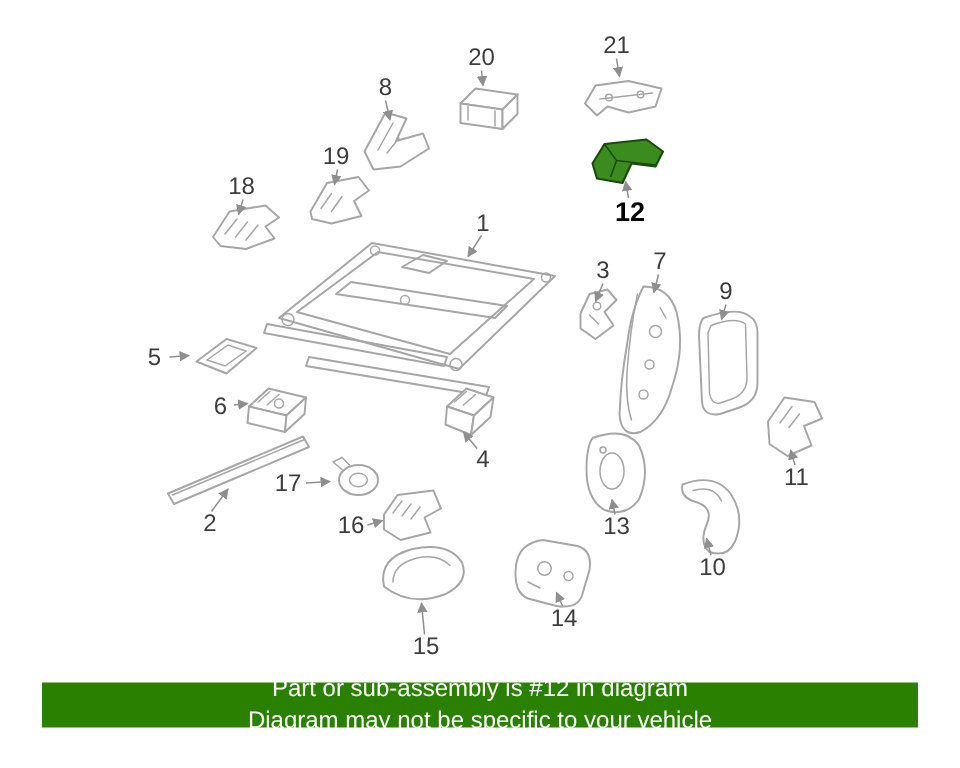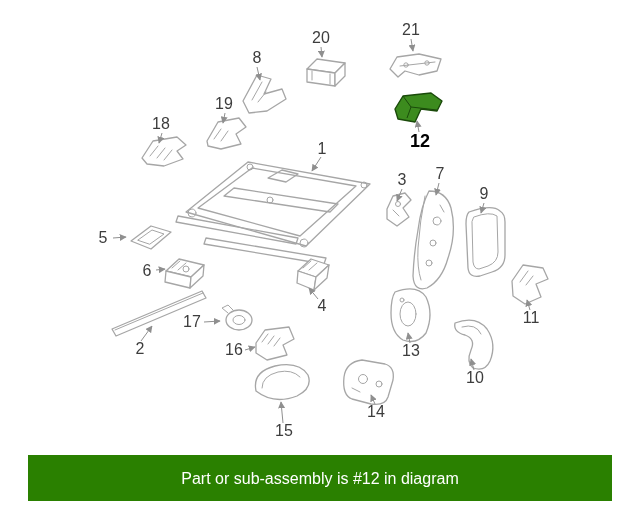--- a/index.html
+++ b/index.html
@@ -7,21 +7,21 @@
          font-family:"Liberation Sans","DejaVu Sans",sans-serif;}
   .stage svg{position:absolute;left:0;top:0;}
   .part{fill:#ffffff;stroke:var(--line,#a6a6a6);stroke-width:1.3;stroke-linejoin:round;stroke-linecap:round;}
   .part-open{fill:none;stroke:var(--line,#a6a6a6);stroke-width:1.3;stroke-linejoin:round;stroke-linecap:round;}
   .part-detail{fill:none;stroke:var(--line,#a6a6a6);stroke-width:1;stroke-linecap:round;}
   .callout{stroke:#8f8f8f;stroke-width:1;marker-end:url(#arr);}
   .lbl{font-size:16px;fill:var(--label,#3d3d3d);text-anchor:middle;}
   .lbl-hl{font-size:18px;font-weight:bold;fill:var(--label-highlight,#000000);text-anchor:middle;}
   .part-highlight{fill:var(--highlight-fill,#3f8c1f);stroke:var(--highlight-stroke,#1a4a0a);stroke-width:1.4;stroke-linejoin:round;}
   .part-highlight-detail{fill:none;stroke:var(--highlight-stroke,#1a4a0a);stroke-width:1;}
-  .banner{position:absolute;left:28px;right:28px;top:455px;height:46px;
+  .banner{position:absolute;left:28px;right:28px;top:455px;height:30px;
           background:var(--banner-bg,#2a8000);color:var(--banner-text,#ffffff);
           display:flex;flex-direction:column;justify-content:center;text-align:center;}
   .banner-line{font-size:16px;line-height:21px;}
 </style>
 </head>
 <body>
 
 <div class="stage">
 
   <svg width="640" height="512" viewBox="0 0 640 512">
@@ -207,15 +207,16 @@
       <text class="lbl" x="192" y="327">17</text>
       <text class="lbl" x="161" y="129">18</text>
       <text class="lbl" x="224" y="109">19</text>
       <text class="lbl" x="321" y="43">20</text>
       <text class="lbl" x="411" y="35">21</text>
     </g>
   </svg>
 
   <div class="banner">
     <div class="banner-line">Part or sub-assembly is #12 in diagram</div>
+    <div class="banner-line">Diagram may not be specific to your vehicle</div>
   </div>
 
 </div>
 
 </body></html>

